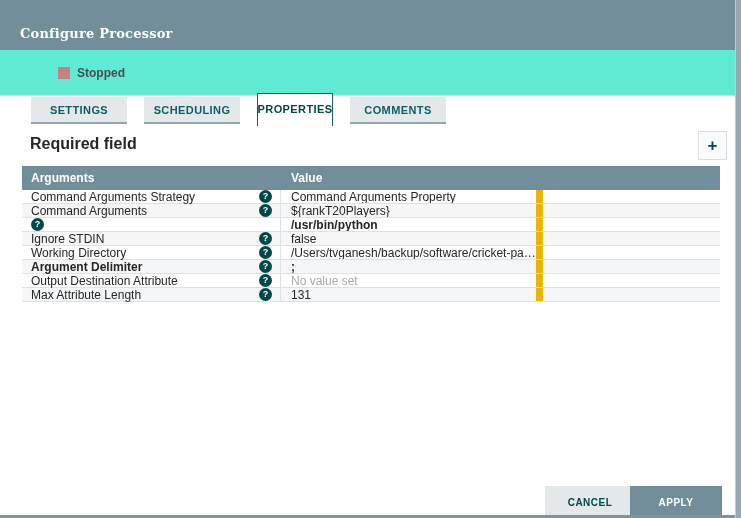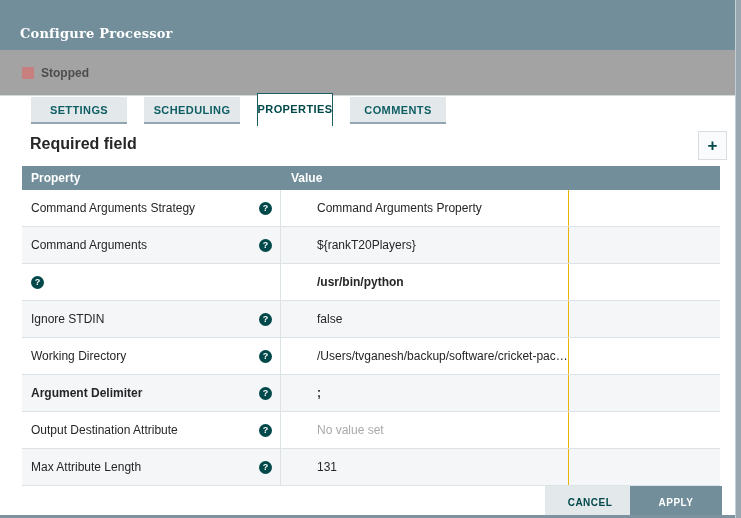--- a/index.html
+++ b/index.html
@@ -20,22 +20,22 @@
   }
   .dlg-title {
     font-family: "DejaVu Serif", "Liberation Serif", serif;
     font-weight: bold; font-size: 13px; color: #ffffff;
     padding-left: 20px; letter-spacing: 0.2px; margin-top: 16px;
   }
 
   
   .status-bar {
     position: absolute; top: 50px; left: 0; width: 741px; height: 46px;
-    background: #a3a3a3; border-bottom: 1px solid #D3DBDF;
-    display: flex; align-items: center;
+    background: #5eead4; border-bottom: 1px solid #D3DBDF;
+    display: flex; align-items: center; padding-left: 36px;
   }
   .stopped-square {
     width: 12px; height: 12px; background: #C8807F;
     margin-left: 22px; flex: 0 0 auto;
   }
   .status-label {
     font-size: 12px; font-weight: bold; color: #4D4D4D; margin-left: 7px;
   }
 
   
@@ -77,37 +77,37 @@
     position: absolute; top: 166px; left: 22px; width: 698px;
     font-size: 12px; color: #262626;
   }
   .thead {
     height: 24px; background: #728E9B; color: #ffffff; font-weight: bold;
     display: flex; align-items: center;
   }
   .thead .col-prop  { width: 259px; padding-left: 9px; }
   .thead .col-value { width: 262px; padding-left: 10px; }
   .row {
-    height: 37px; display: flex; align-items: center;
-    background: #ffffff; border-bottom: 1px solid #DCE3E7; gap: 26px;
+    height: 14px; display: flex; align-items: center;
+    background: #ffffff; border-bottom: 1px solid #DCE3E7;
   }
   .row:nth-child(even) { background: #F4F6F8; }
   .cell-prop {
     width: 259px; height: 100%; display: flex; align-items: center;
     border-right: 1px solid #DCE3E7; padding-left: 9px;
   }
   .cell-prop .prop-label { flex: 1 1 auto; white-space: nowrap; overflow: hidden; }
   .help-icon {
     flex: 0 0 auto; width: 13px; height: 13px; margin-right: 8px;
     background: #004849; color: #ffffff; border-radius: 50%;
     font-size: 9px; font-weight: bold; line-height: 13px; text-align: center;
   }
   .cell-value {
     width: 262px; height: 100%; display: flex; align-items: center;
-    border-right: 1px solid #eab308; padding-left: 10px;
+    border-right: 7px solid #eab308; padding-left: 10px;
     white-space: nowrap; overflow: hidden;
   }
   .cell-value .val-text { overflow: hidden; text-overflow: ellipsis; white-space: nowrap; }
   .cell-extra { flex: 1 1 auto; height: 100%; }
   .row.required .prop-label, .row.required .val-text { font-weight: bold; }
   .row .val-text.muted { color: #A9A9A9; }
 
   
   .btn {
     position: absolute; bottom: 0; height: 32px;
@@ -147,21 +147,21 @@
       <div class="tab">SCHEDULING</div>
       <div class="tab active">PROPERTIES</div>
       <div class="tab">COMMENTS</div>
     </div>
 
   <div class="required-legend">Required field</div>
   <div class="add-btn">+</div>
 
   <div class="prop-table">
     <div class="thead">
-      <div class="col-prop">Property</div>
+      <div class="col-prop">Arguments</div>
       <div class="col-value">Value</div>
     </div>
     <div id="tbody">
         <div class="row">
           <div class="cell-prop">
             <span class="prop-label">Command Arguments Strategy</span>
             <span class="help-icon">?</span>
           </div>
           <div class="cell-value">
             <span class="val-text">Command Arguments Property</span>

